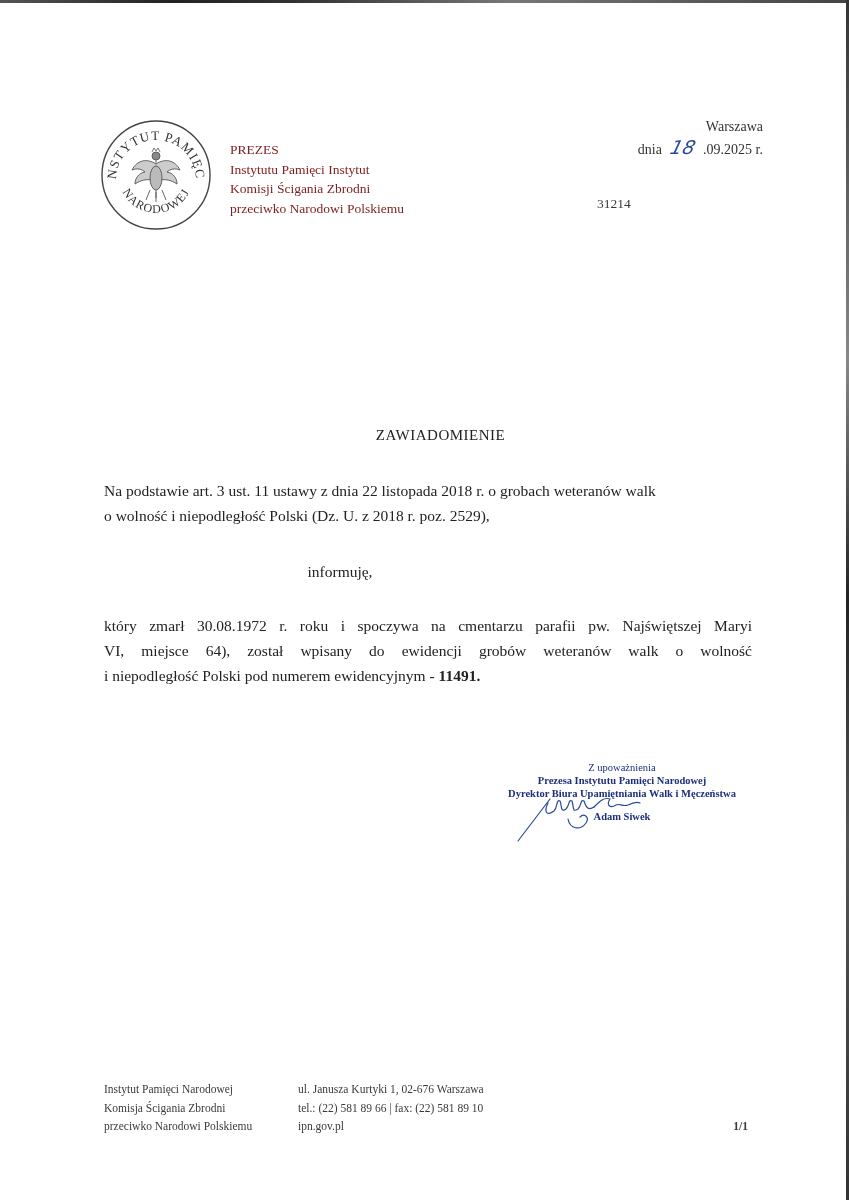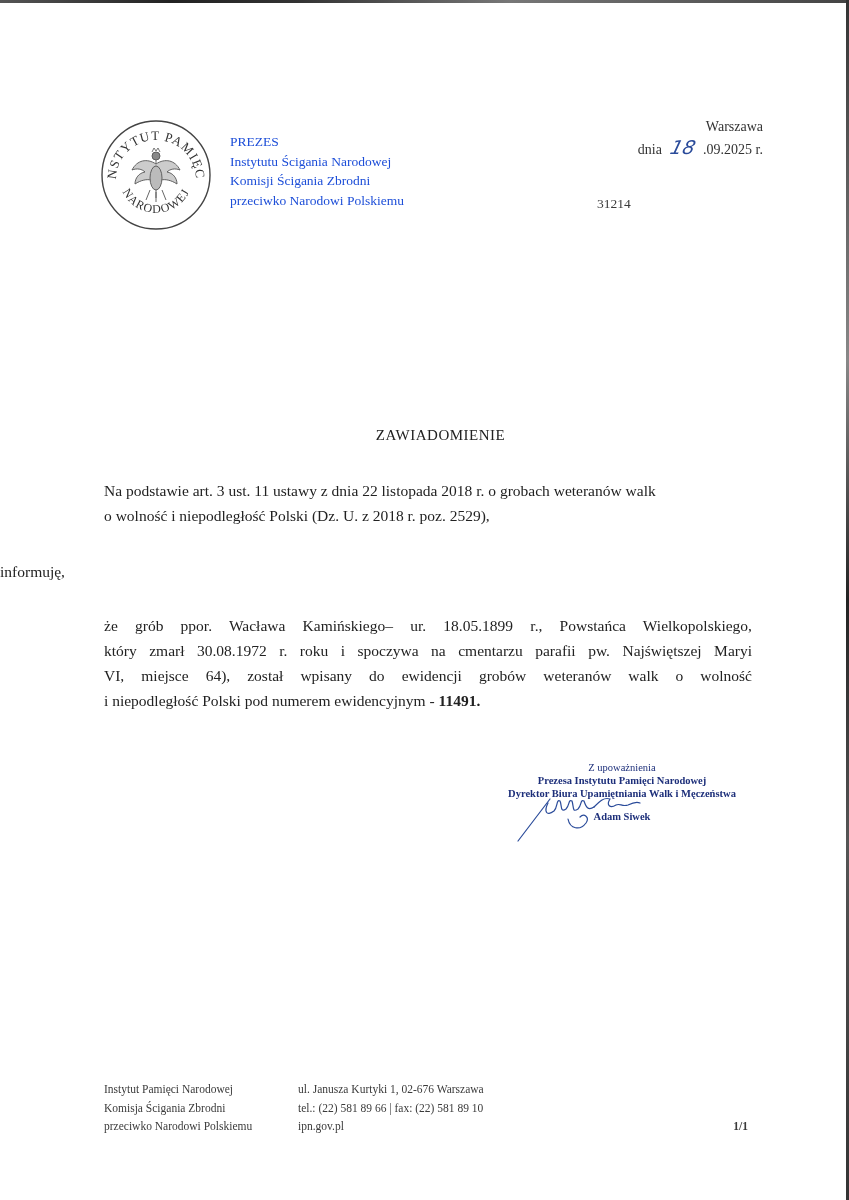--- a/index.html
+++ b/index.html
@@ -23,22 +23,22 @@
       position: absolute; right: 0; top: 0; width: 3px; height: 1200px;
       background: linear-gradient(180deg, #333 0%, #888 30%, #222 50%, #555 70%, #333 100%);
     }
     .page {
       position: absolute; left: 0; top: 0; width: 849px; height: 1200px;
     }
     .seal {
       position: absolute; left: 99px; top: 118px; width: 114px; height: 114px;
     }
     .header-block {
-      position: absolute; left: 230px; top: 132px;
-      font-size: 13.5px; line-height: 19.5px; color: #1d4ed8;
+      position: absolute; left: 230px; top: 140px;
+      font-size: 13.5px; line-height: 19.5px; color: #7f1d1d;
     }
     .header-block div { white-space: nowrap; }
     .place-date {
       position: absolute; right: 86px; top: 117px; text-align: right;
       font-size: 14px; line-height: 20px; color: #333;
     }
     .date-line { white-space: nowrap; }
     .handwritten-day {
       font-family: "DejaVu Sans", sans-serif;
       font-style: italic;
@@ -56,21 +56,21 @@
     .title {
       position: absolute; left: 16px; width: 849px; top: 427px; text-align: center;
       font-size: 15px; letter-spacing: 0.5px; color: #222;
     }
     .para1 {
       position: absolute; left: 104px; width: 650px; top: 478px;
       font-size: 15.5px; line-height: 25px; color: #222;
     }
     .para1 div { white-space: nowrap; }
     .inform {
-      position: absolute; left: 0; width: 680px; top: 563px; text-align: left;
+      position: absolute; left: 0; width: 680px; top: 563px; text-align: center;
       font-size: 15.5px; color: #222;
     }
     .para2 {
       position: absolute; left: 104px; width: 648px; top: 613px;
       font-size: 15.5px; line-height: 25px; color: #222;
       text-align: justify;
     }
     .para2 .line { display: block; text-align-last: justify; white-space: nowrap; }
     .para2 .line.last { text-align-last: left; }
     .evid-num { font-weight: bold; }
@@ -120,21 +120,21 @@
       <path d="M57 46 C48 40, 38 42, 33 52 C38 50, 43 51, 46 54 C40 55, 36 60, 36 66 C42 62, 48 61, 52 62" fill="#ccc"></path>
       <path d="M57 46 C66 40, 76 42, 81 52 C76 50, 71 51, 68 54 C74 55, 78 60, 78 66 C72 62, 66 61, 62 62" fill="#ccc"></path>
       <ellipse cx="57" cy="60" rx="6" ry="12" fill="#bbb"></ellipse>
       <path d="M51 72 L47 82 M57 74 L57 84 M63 72 L67 82"></path>
       <path d="M53 34 L55 30 L57 33 L59 30 L61 34" stroke="#666"></path>
     </g>
   </svg>
 
   <div class="header-block">
     <div>PREZES</div>
-    <div>Instytutu Ścigania Narodowej</div>
+    <div>Instytutu Pamięci Instytut</div>
     <div>Komisji Ścigania Zbrodni</div>
     <div>przeciwko Narodowi Polskiemu</div>
   </div>
 
   <div class="place-date">
     <div>Warszawa</div>
     <div class="date-line">
       <span>dnia</span>
       <span class="handwritten-day">18</span>
       <span>.09.2025 r.</span>
@@ -148,21 +148,20 @@
   <div class="title">ZAWIADOMIENIE</div>
 
   <div class="para1">
     <div>Na podstawie art. 3 ust. 11 ustawy z dnia 22 listopada 2018 r. o grobach weteranów walk</div>
     <div>o wolność i niepodległość Polski (Dz. U. z 2018 r. poz. 2529),</div>
   </div>
 
   <div class="inform">informuję,</div>
 
   <div class="para2">
-    <span class="line">że grób ppor. Wacława Kamińskiego– ur. 18.05.1899 r., Powstańca Wielkopolskiego,</span>
     <span class="line">który zmarł 30.08.1972 r.  roku i spoczywa na cmentarzu parafii pw. Najświętszej Maryi</span>
     <span class="line">VI, miejsce 64), został wpisany do ewidencji grobów weteranów walk o wolność</span>
     <span class="line last"><span>i niepodległość Polski pod numerem ewidencyjnym - </span><span class="evid-num">11491.</span></span>
   </div>
 
   <div class="sign-block">
     <div class="first">Z upoważnienia</div>
     <div>Prezesa Instytutu Pamięci Narodowej</div>
     <div>Dyrektor Biura Upamiętniania Walk i Męczeństwa</div>
     <div style="margin-top:10px">Adam Siwek</div>

